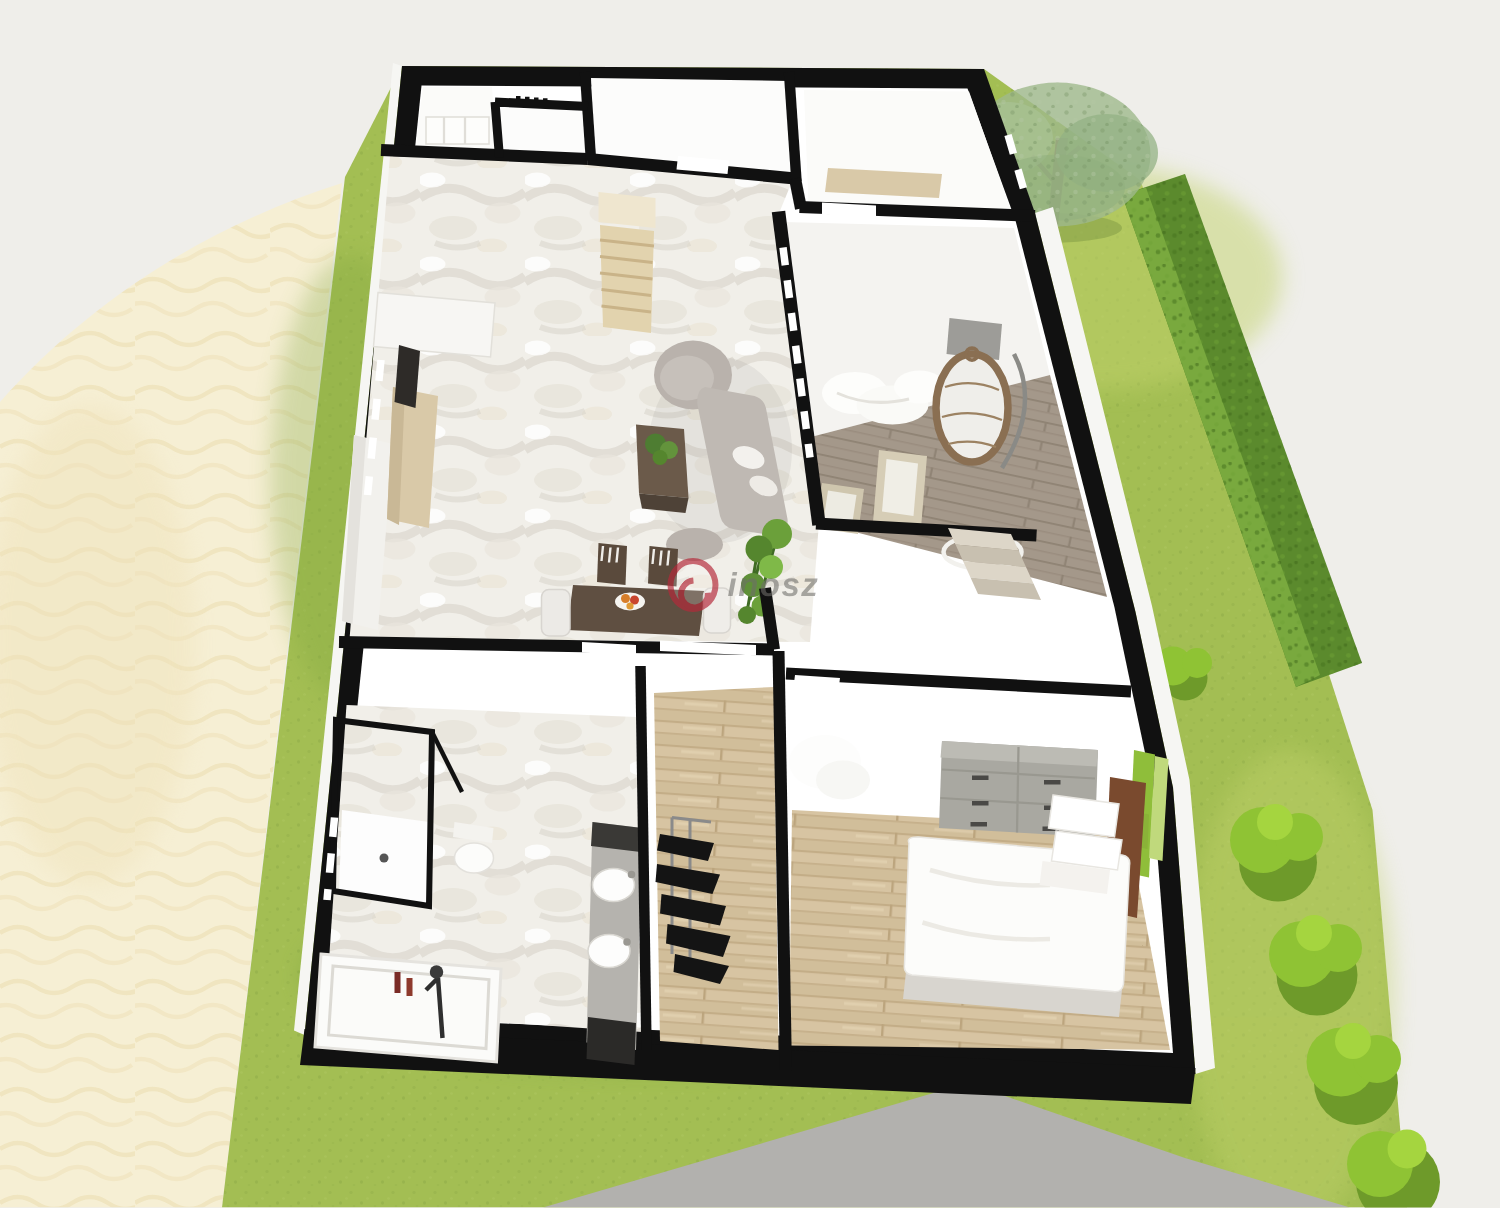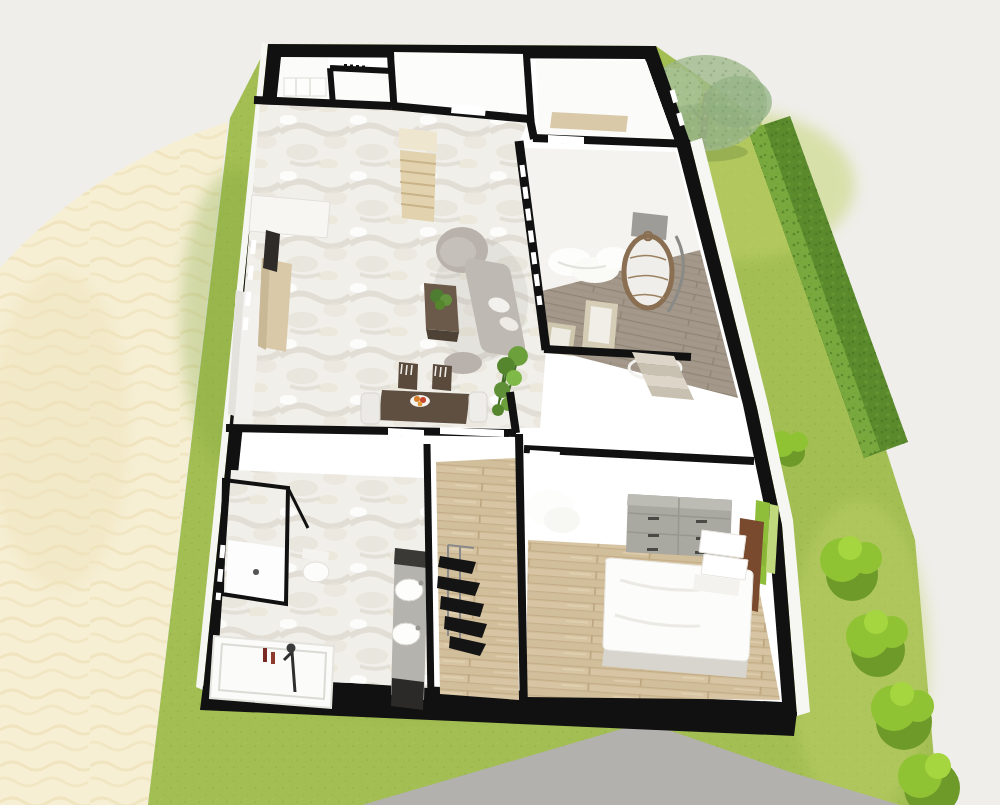--- a/index.html
+++ b/index.html
@@ -388,13 +388,17 @@
 
     <g>
       <polygon points="632,352 674,356 679,367 637,363" fill="#DDD6C8"></polygon>
       <polygon points="637,363 679,367 684,378 642,374" fill="#C8C0B0"></polygon>
       <polygon points="642,374 684,378 689,389 647,385" fill="#DDD6C8"></polygon>
       <polygon points="647,385 689,389 694,400 652,396" fill="#C8C0B0"></polygon>
     </g>
   </g>
 </svg>
 
+<div class="watermark">
+  <span class="wm-logo"></span>
+  <span class="wm-text">inosz</span>
 </div>
+</div>
 
 </body></html>

